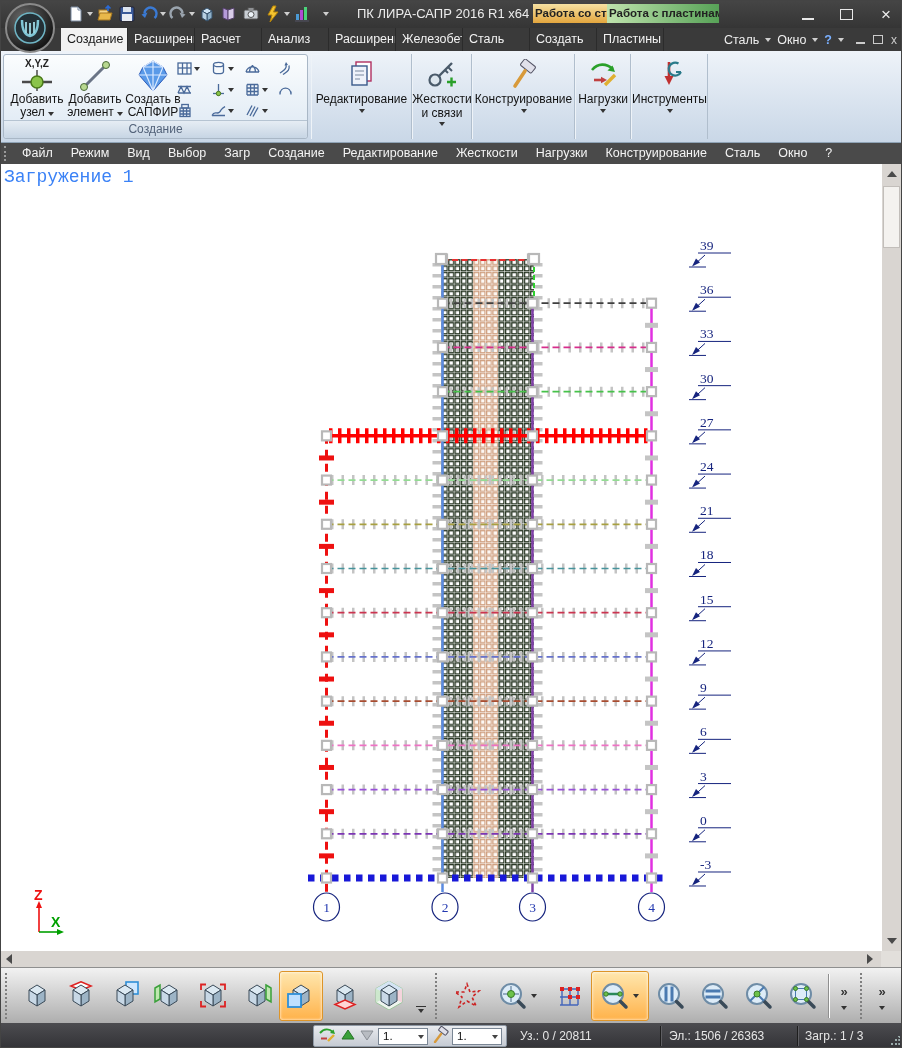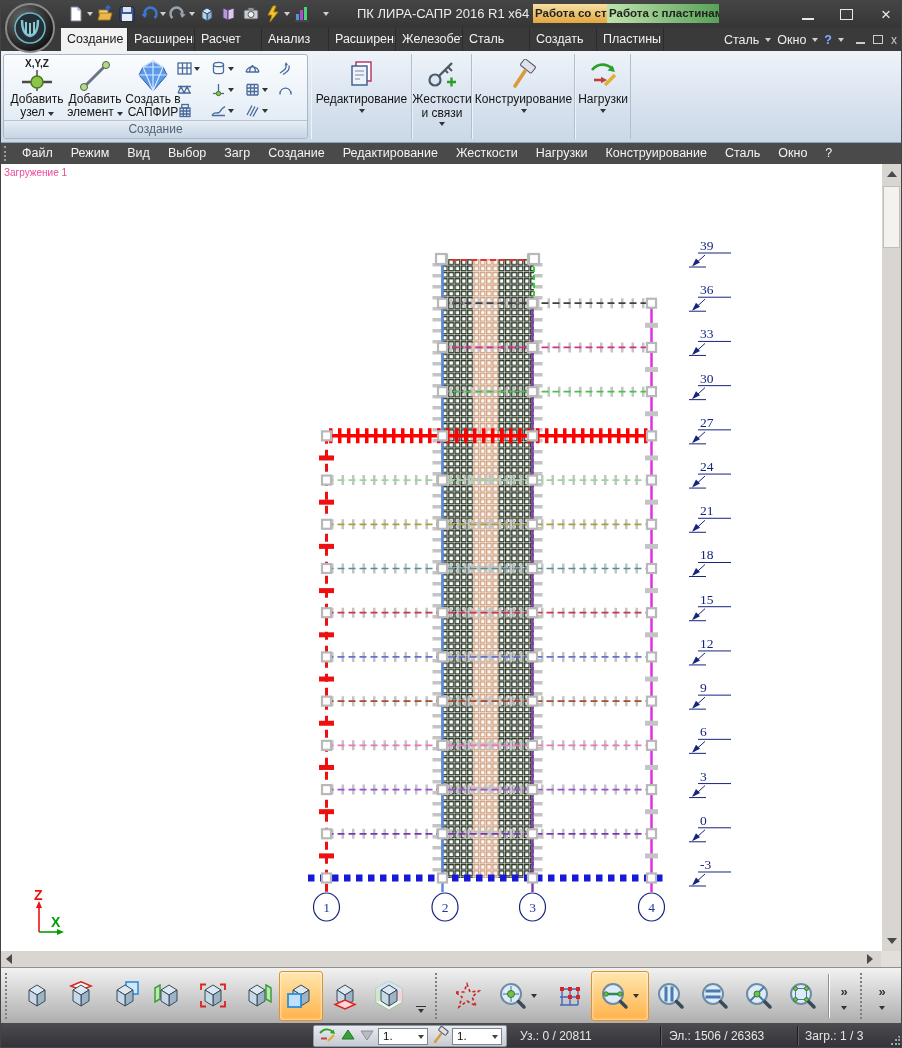--- a/index.html
+++ b/index.html
@@ -54,21 +54,21 @@
   .rpanel{border-right:1px solid #b0becd;border-left:1px solid #eef3f8;box-sizing:border-box;display:flex;
           flex-direction:column;align-items:center;padding-top:3px;font-size:12px;color:#141414;text-align:center;}
   .rpanel .lbl{line-height:13.5px;white-space:pre-line;margin-top:2px;}
   .rpanel .ic{height:34px;display:flex;align-items:center;}
   
   .menubar{position:absolute;left:0;top:142px;width:902px;height:21px;background:#4a4a4a;display:flex;align-items:center;}
   .mgrip{width:3px;height:15px;border-left:2px dotted #9a9a9a;margin:0 4px 0 3px;}
   .mitem{color:#f4f4f4;font-size:12.5px;padding:0 9px;line-height:21px;}
   
   .canvas{position:absolute;left:0;top:163px;width:902px;height:787px;background:#fff;}
-  .loadcase{position:absolute;left:3px;top:3px;font-family:Liberation Sans, sans-serif;font-size:10px;color:#ec4899;z-index:2;}
+  .loadcase{position:absolute;left:3px;top:3px;font-family:Liberation Mono, monospace;font-size:18px;color:#3b82f6;z-index:2;}
   #model{position:absolute;left:0;top:0;}
   .vscroll{position:absolute;left:881px;top:0;width:19px;height:787px;background:#d9d5d1;}
   .vthumb{position:absolute;left:1px;top:22px;width:17px;height:62px;background:#f4f2ef;border:1px solid #c2beba;box-sizing:border-box;}
   .sarrow{position:absolute;width:0;height:0;}
   .up{left:5px;top:7px;border-left:5px solid transparent;border-right:5px solid transparent;border-bottom:6px solid #4a4a4a;}
   .down{left:5px;bottom:7px;border-left:5px solid transparent;border-right:5px solid transparent;border-top:6px solid #4a4a4a;}
   .hscroll{position:absolute;left:0;top:950px;width:880px;height:16px;background:#d9d5d1;}
   .left{left:5px;top:3px;border-top:5px solid transparent;border-bottom:5px solid transparent;border-right:6px solid #4a4a4a;}
   .right{right:8px;top:3px;border-top:5px solid transparent;border-bottom:5px solid transparent;border-left:6px solid #4a4a4a;}
   .scorner{position:absolute;left:880px;top:950px;width:22px;height:16px;background:#e2dfdb;}
@@ -382,20 +382,31 @@
               <path d="M4,10 C10,3 18,3 25,9" fill="none" stroke="#2aa02a" stroke-width="2.6"></path>
               <polygon points="27,12 19.5,10.5 24.5,5.5" fill="#2aa02a"></polygon>
               <line x1="17" y1="25" x2="27" y2="15" stroke="#e0b030" stroke-width="3.4"></line>
               <line x1="6" y1="20" x2="15" y2="20" stroke="#c04040" stroke-width="2.6"></line>
               <polygon points="19,20 13,16.8 13,23.2" fill="#c04040"></polygon>
             </svg>
           </div>
           <div class="lbl">Нагрузки</div>
           <span class="caret dark" style="margin-top: 2px;"></span>
         </div>
+        <div class="rpanel" style="width: 77px;">
+          <div class="ic">
+            <svg width="30" height="30" viewBox="0 0 30 30">
+              <line x1="14" y1="3" x2="14" y2="18" stroke="#c03030" stroke-width="2.6"></line>
+              <polygon points="14,26 9.5,17 18.5,17" fill="#c03030"></polygon>
+              <path d="M26,13 a6.5,6.5 0 1 1 -2.5,-8.5 M26,13 h-5" stroke="#2a7a8a" fill="none" stroke-width="2.2"></path>
+            </svg>
+          </div>
+          <div class="lbl">Инструменты</div>
+          <span class="caret dark" style="margin-top: 2px;"></span>
+        </div>
       </div>
   </div>
 
   <div class="menubar">
     <span class="mgrip"></span>
     <span id="menuitems" style="display:flex;text-align:right;">
         <span class="mitem">Файл</span>
         <span class="mitem">Режим</span>
         <span class="mitem">Вид</span>
         <span class="mitem">Выбор</span>

